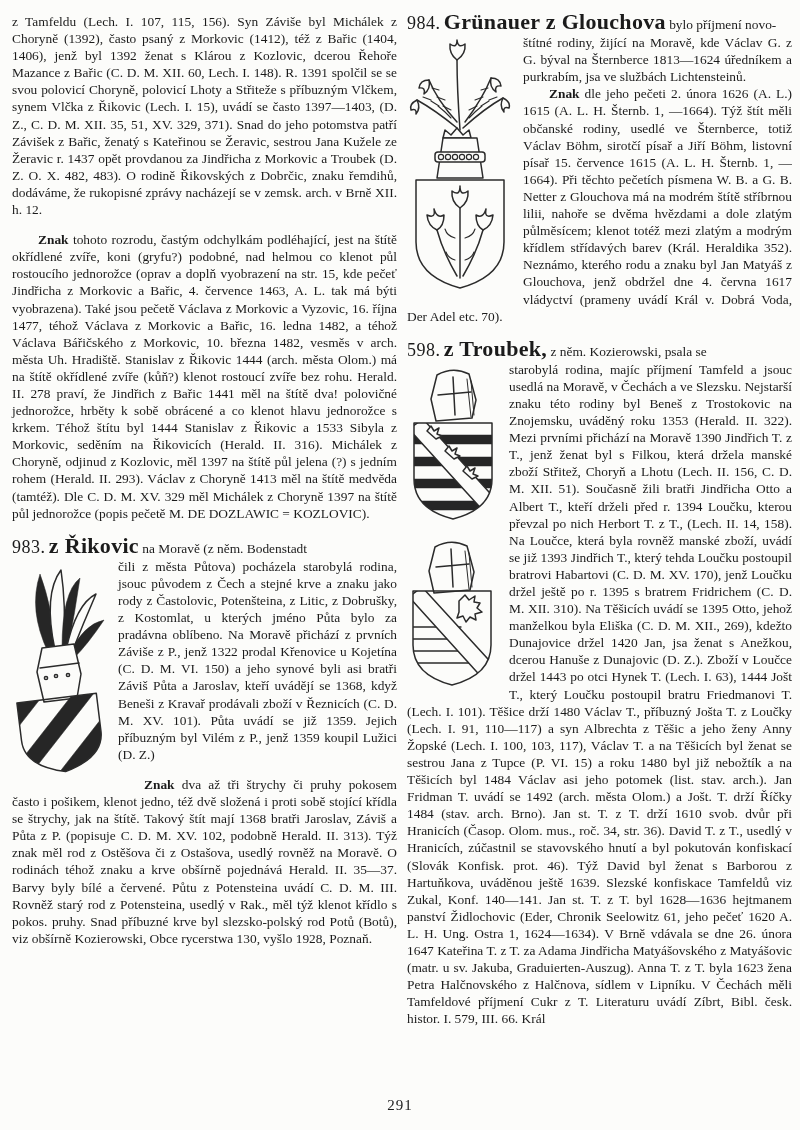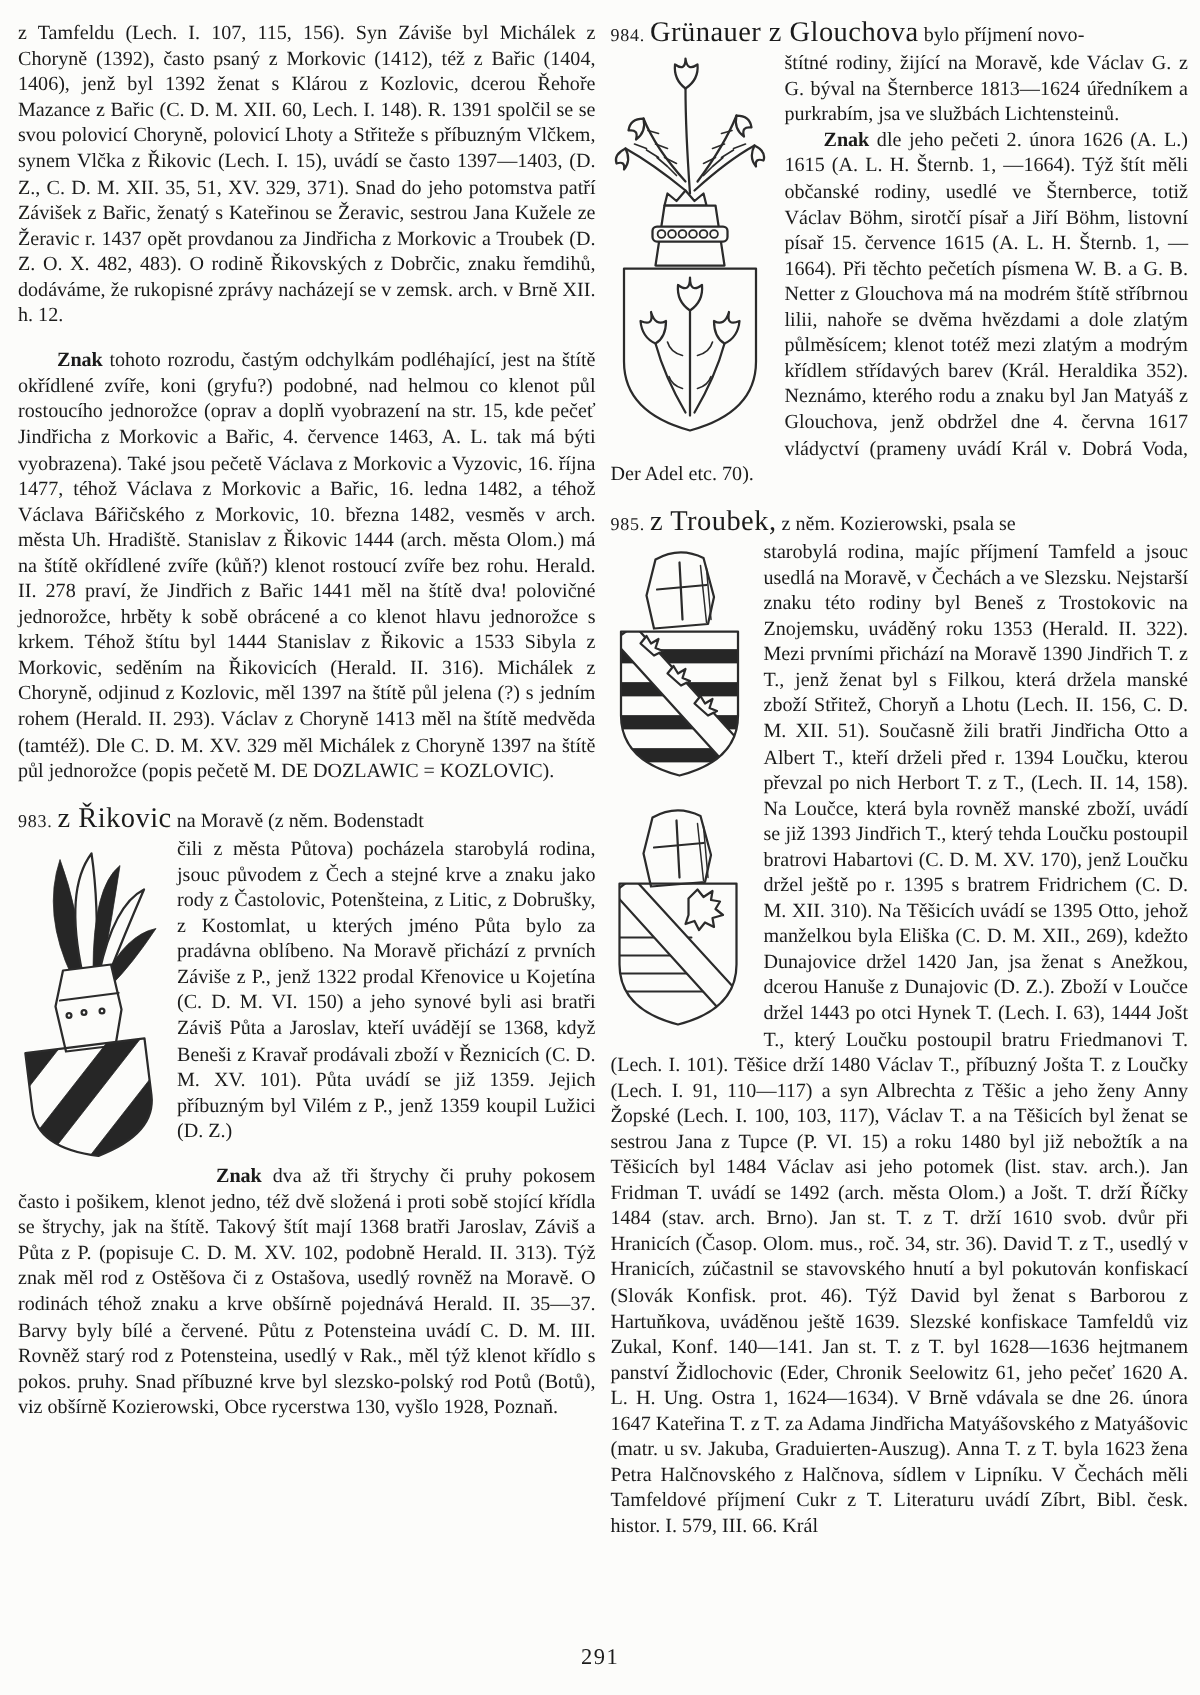--- a/index.html
+++ b/index.html
@@ -12,22 +12,22 @@
   }
   .page{position:relative;box-sizing:border-box;width:800px;height:1130px;padding:13px 8px 0 12px;}
   .cols{display:flex;gap:10px;}
   .col{width:386px;font-size:13.4px;line-height:17.1px;text-align:justify;}
   p{margin:0;}
   .sp{margin-top:13px;}
   .ind{text-indent:26px;font-family:Liberation Serif, serif;}
   .lead-b{font-weight:bold;}
   .entry{margin-top:15px;}
   .ehead{margin:0 0 1px 0;}
-  .enum{font-size:12px;letter-spacing:.5px;}
-  .ename{font-weight:normal;font-size:19px;letter-spacing:.3px;}
+  .enum{font-size:18px;letter-spacing:.5px;}
+  .ename{font-weight:bold;font-size:22px;letter-spacing:.3px;}
   .figL{float:left;margin:4px 10px 3px 0;}
   .fig985{display:flex;flex-direction:column;gap:6px;}
   .footer{position:absolute;left:0;right:0;bottom:16px;text-align:center;font-size:15px;letter-spacing:1px;margin-top:43px;}
   svg{display:block;}
   .lineart{stroke:#2b2b2b;fill:none;stroke-width:1.5;stroke-linejoin:round;stroke-linecap:round;}
   .darkfill{fill:#262626;stroke:#262626;stroke-width:.5;}
   .whitefill{fill:#fcfcfa;stroke:#2b2b2b;stroke-width:1.5;}
 </style>
 </head>
 <body>
@@ -120,21 +120,21 @@
               <path d="M76,192 q9,-4 10,-15 q-9,4 -7,-6 q-3,10 -10,6 q0,11 7,15 z" class="whitefill"></path>
               <path d="M48,200 q-8,-2 -10,-9 M58,200 q8,-2 10,-9 M48,222 q-7,-2 -9,-8 M58,222 q7,-2 9,-8" stroke-width="1.1"></path>
             </g>
           </svg>
           <p>štítné rodiny, žijící na Moravě, kde Václav G. z G. býval na Šternberce 1813—1624 úředníkem a purkrabím, jsa ve službách Lichtensteinů.</p>
           <p class="ind"><span class="lead-b">Znak</span><span> dle jeho pečeti 2. února 1626 (A. L.) 1615 (A. L. H. Šternb. 1, —1664). Týž štít měli občanské rodiny, usedlé ve Šternberce, totiž Václav Böhm, sirotčí písař a Jiří Böhm, listovní písař 15. července 1615 (A. L. H. Šternb. 1, —1664). Při těchto pečetích písmena W. B. a G. B. Netter z Glouchova má na modrém štítě stříbrnou lilii, nahoře se dvěma hvězdami a dole zlatým půlměsícem; klenot totéž mezi zlatým a modrým křídlem střídavých barev (Král. Heraldika 352). Neznámo, kterého rodu a znaku byl Jan Matyáš z Glouchova, jenž obdržel dne 4. června 1617 vládyctví (prameny uvádí Král v. Dobrá Voda, Der Adel etc. 70).</span></p>
         </div>
       </div>
 
       <div class="entry">
-        <p class="ehead"><span class="enum">985.</span> <span class="ename">z Troubek,</span> <span>z něm. Kozierowski, psala se</span></p>
+        <p class="ehead"><span class="enum">598.</span> <span class="ename">z Troubek,</span> <span>z něm. Kozierowski, psala se</span></p>
         <div>
           <div class="figL fig985">
             <svg width="92" height="168" viewBox="0 0 92 168" aria-hidden="true">
               <g class="lineart">
                 <path class="whitefill" d="M30,10 q16,-9 32,-1 l7,26 l-4,18 l-36,3 l-5,-22 z"></path>
                 <path d="M46,12 L48,50 M31,30 L64,27"></path>
                 <path d="M60,14 l4,38 M64,16 l3,34" stroke-width="1"></path>
                 <clipPath id="sh985a">
                     <path d="M7,58 h78 v56 q0,30 -39,40 q-39,-10 -39,-40 z"></path>
                   </clipPath>

